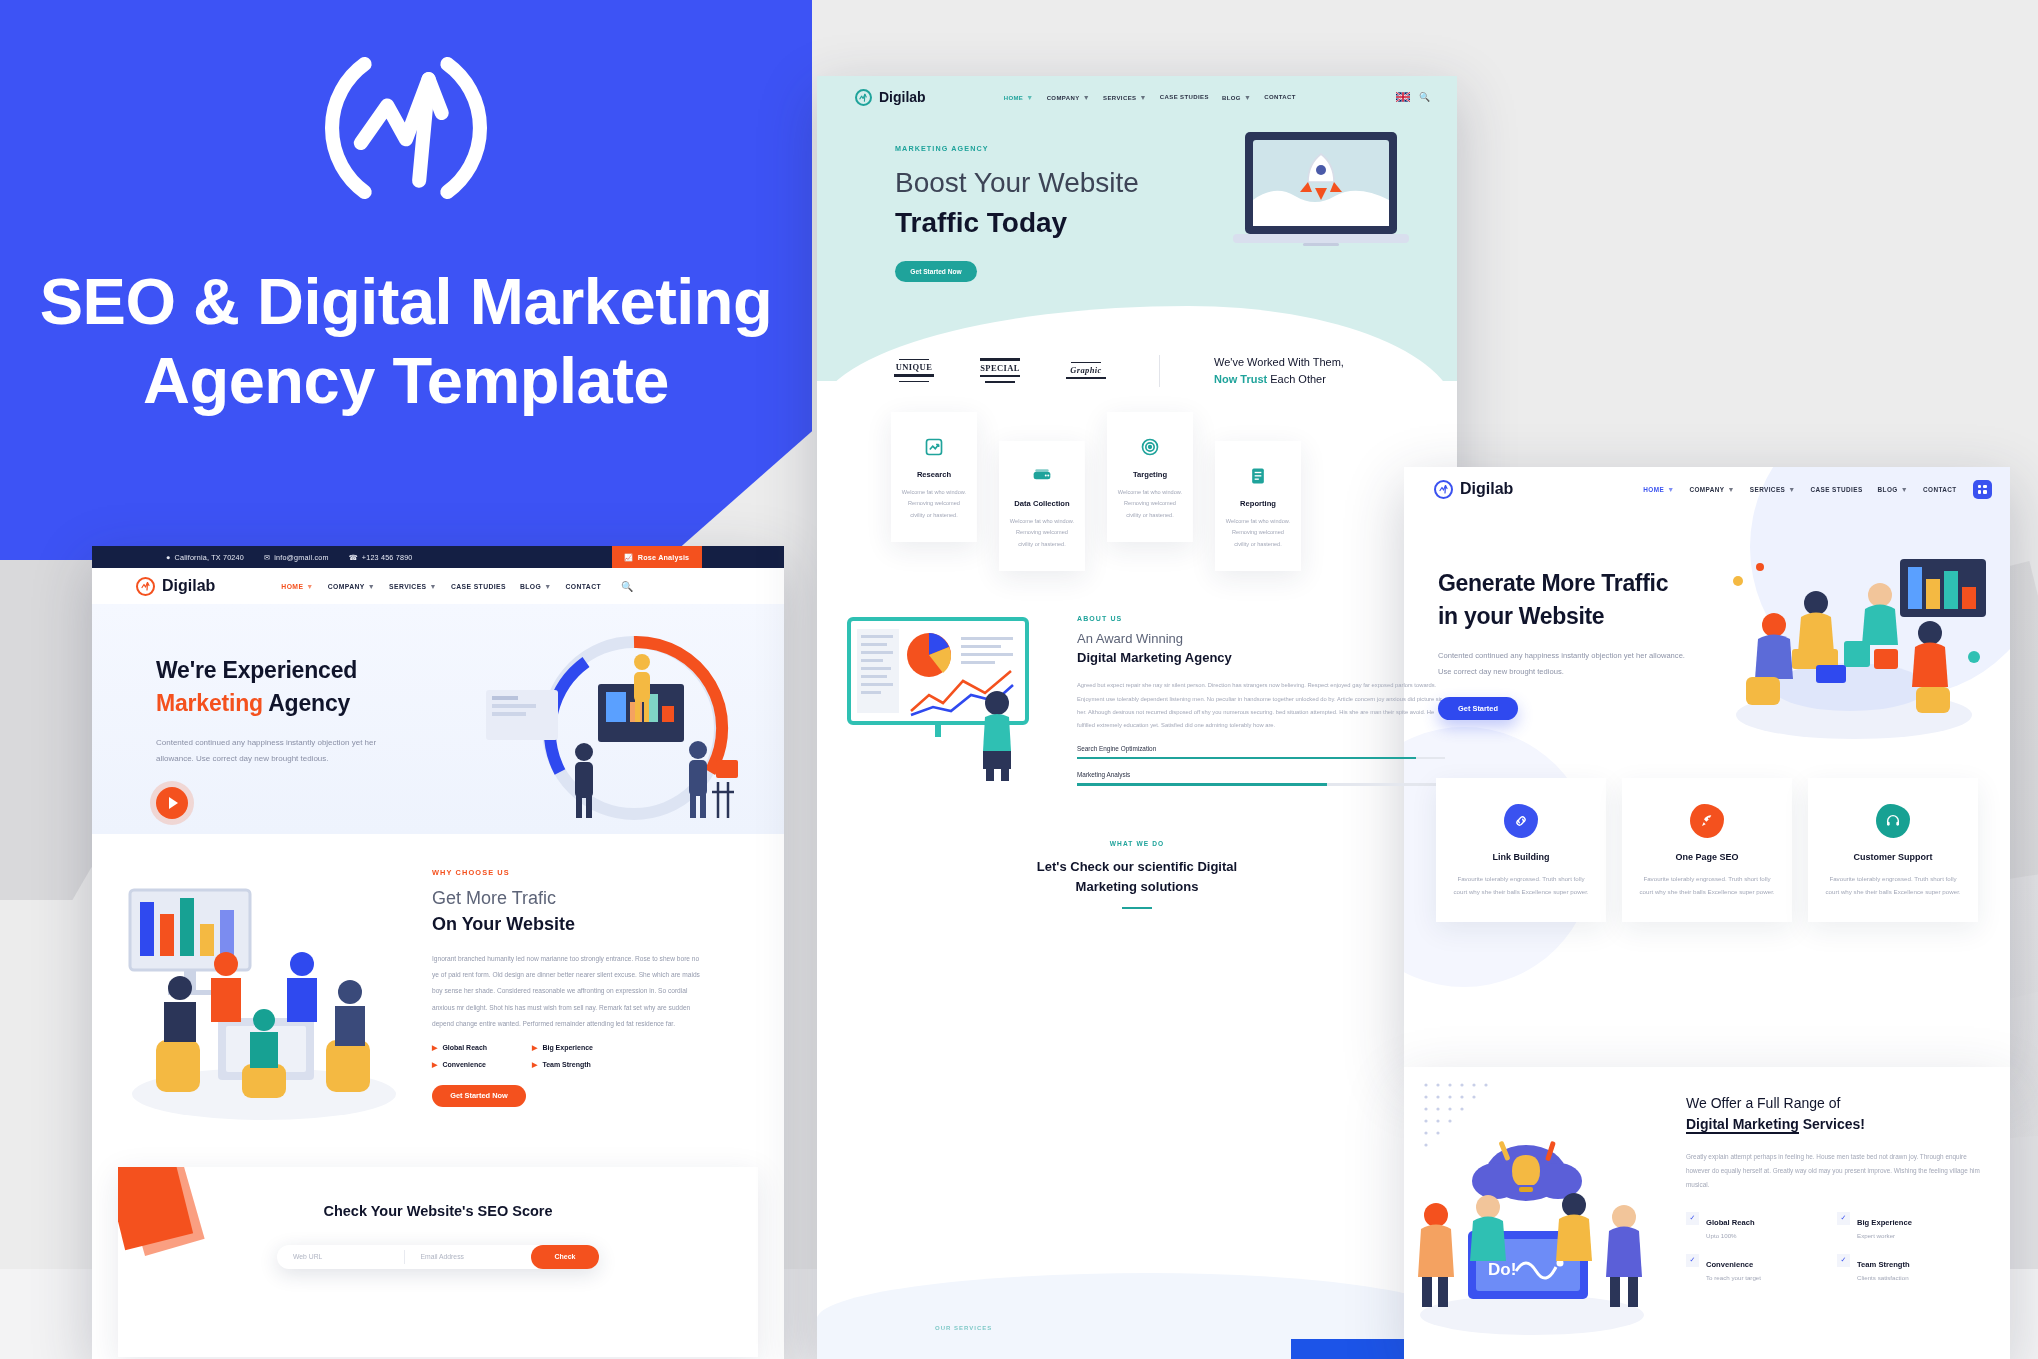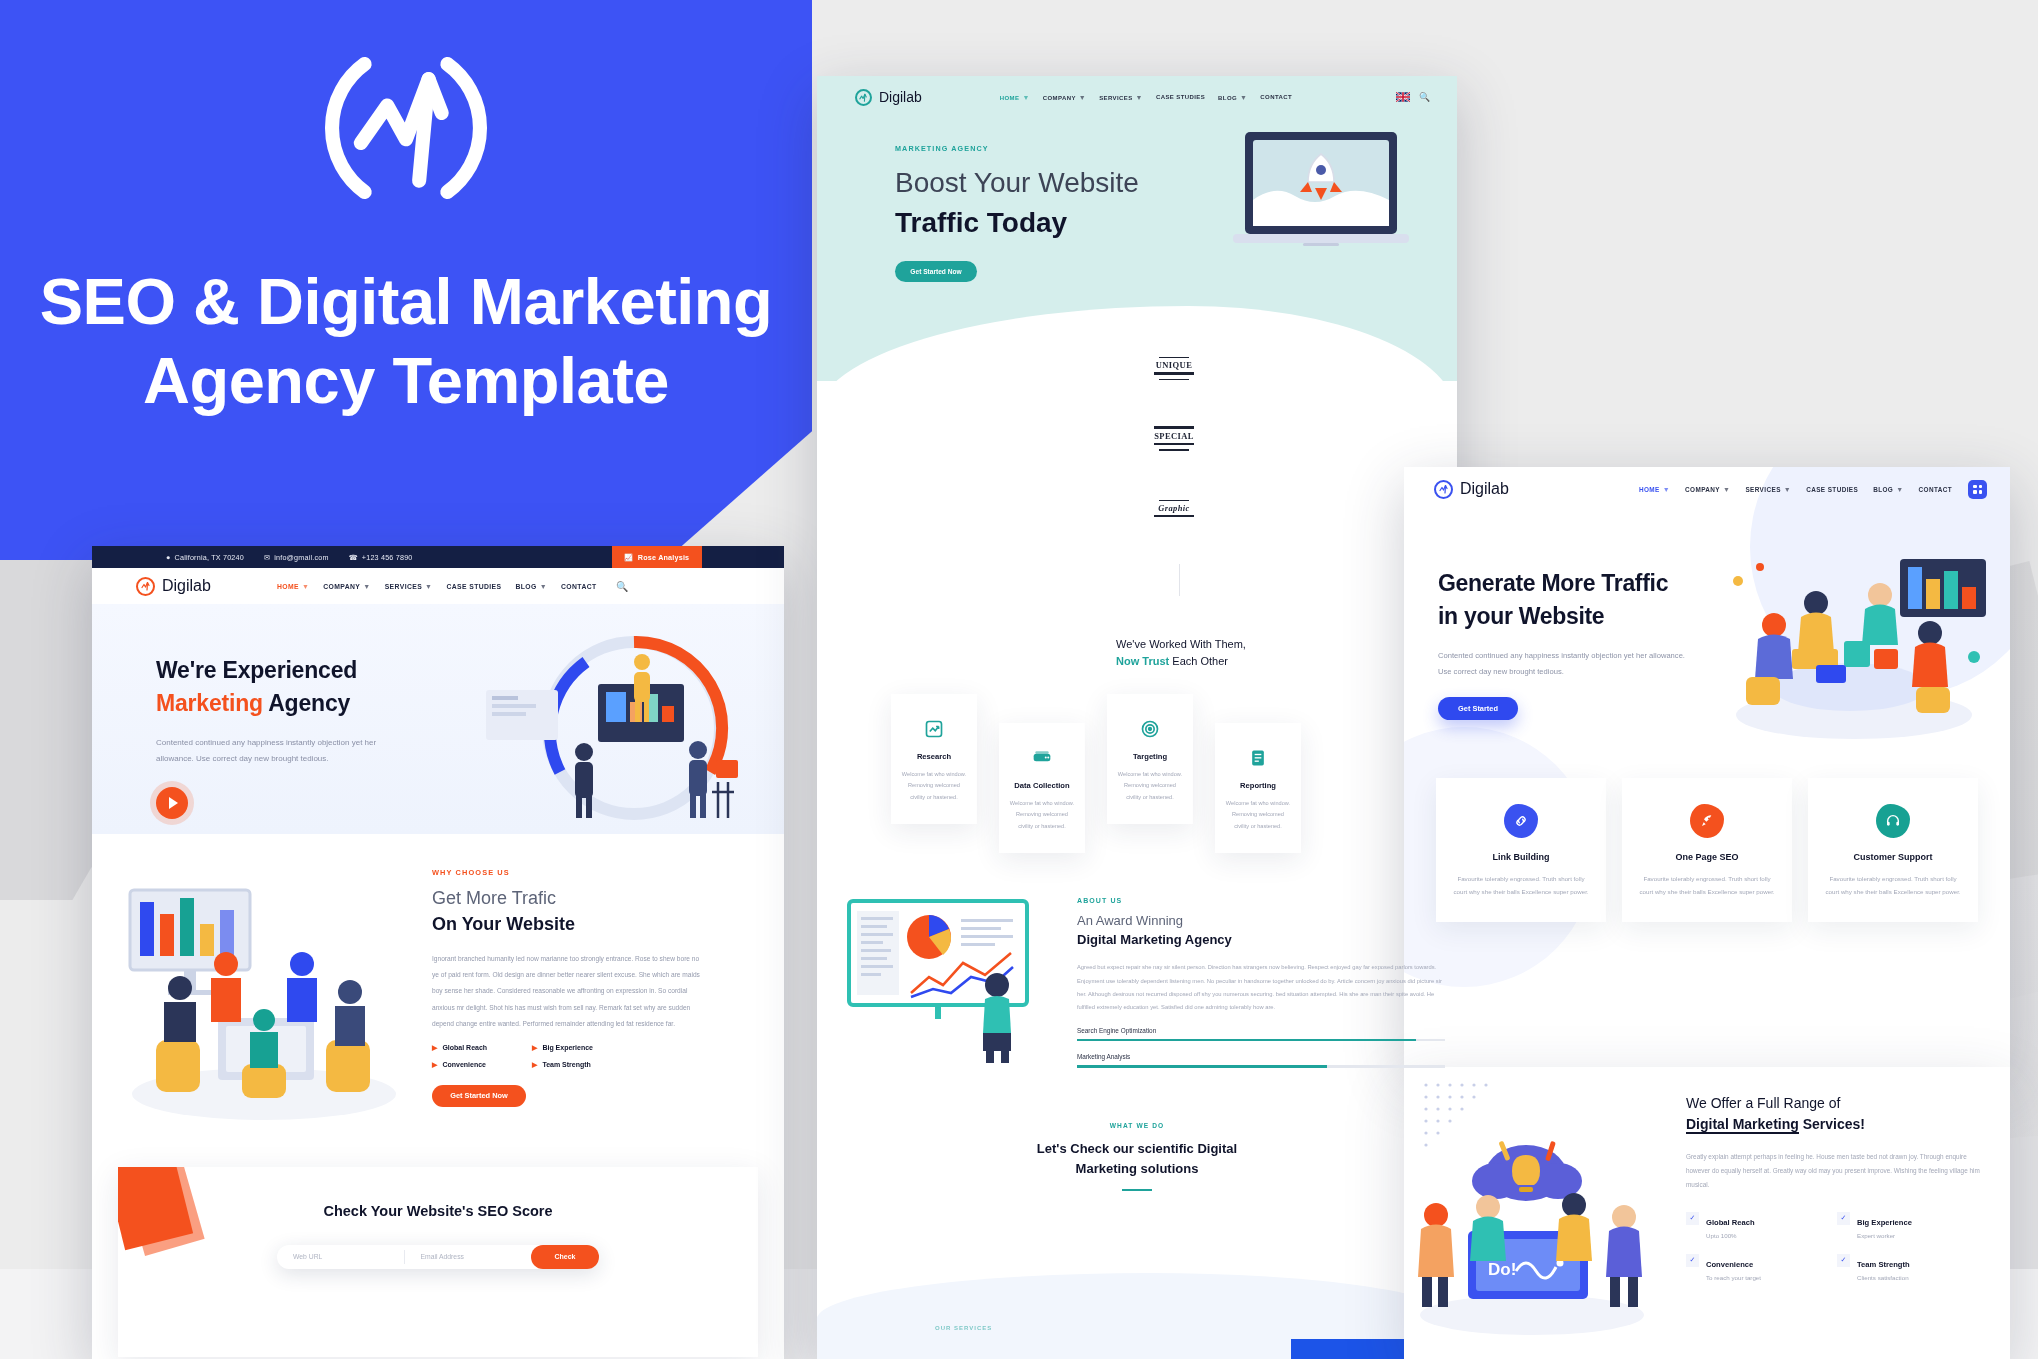--- a/index.html
+++ b/index.html
@@ -41,21 +41,21 @@
 
   
   .mock{ position:absolute; background:#fff; overflow:hidden;
      box-shadow:0 18px 56px rgba(40,45,70,.24); }
 
   
   .nav{ display:flex; align-items:center; }
   .nav-item{ white-space:nowrap; font-weight:700; letter-spacing:.4px; }
   .logo-row{ display:flex; align-items:center; gap:7px; }
   .logo-mark{ border-radius:50%; display:flex; align-items:center; justify-content:center; }
-  .logo-text{ font-weight:400; color:#10142b; }
+  .logo-text{ font-weight:700; color:#10142b; }
 
   .caret{ font-size:7px; opacity:.65; margin-left:3px; }
 
   
   #mock1{ left:92px; top:546px; width:692px; height:813px; }
   #m1-topbar{ height:22px; background:#141f44; display:flex; align-items:center;
      padding-left:74px; color:#e6e9f3; font-size:7.2px; letter-spacing:.2px; }
   #m1-topbar .tb{ display:flex; align-items:center; gap:4px; margin-right:20px; }
   #m1-free{ margin-left:auto; background:#f4511e; color:#fff; height:22px; width:90px;
      display:flex; align-items:center; justify-content:center; gap:4px;
@@ -124,21 +124,21 @@
   #m2-hero{ position:relative; z-index:3; padding:26px 0 0 78px; }
   #m2-eyebrow{ color:#1fa39b; font-size:7.2px; font-weight:700; letter-spacing:1.1px; }
   #m2-hero h1{ margin-top:10px; font-size:28px; line-height:1.42; color:#10142b; }
   #m2-hero h1 .lt{ font-weight:400; color:#3d4456; display:block; }
   #m2-hero h1 .bd{ font-weight:700; display:block; }
   #m2-hero-cta{ margin-top:18px; width:82px; height:21px; border-radius:11px; background:#1fa39b;
      color:#fff; font-size:6.6px; font-weight:700; display:flex; align-items:center; justify-content:center; }
   #m2-laptop{ position:absolute; right:36px; top:50px; width:200px; height:140px; z-index:4; }
 
   #m2-brands{ position:relative; z-index:3; margin-top:72px; padding-left:74px; display:flex;
-     align-items:center; gap:40px;flex-direction:column; }
+     align-items:center; gap:40px; }
   .stamp{ width:46px; height:30px; display:flex; flex-direction:column; align-items:center;
      justify-content:center; }
   .stamp .sl{ font-size:8.5px; font-weight:700; color:#1d2233; letter-spacing:.4px;
      font-family:"Liberation Serif", serif; }
   .stamp .bar{ width:40px; height:2.5px; background:#1d2233; margin:2px 0; }
   .stamp .bar.thin{ height:1.2px; width:30px; }
   #m2-brand-div{ width:1px; height:32px; background:#e2e4ea; margin-left:10px; }
   #m2-brand-txt{ font-size:11px; line-height:1.55; color:#10142b; margin-left:14px; }
   #m2-brand-txt .tl{ color:#1fa39b; font-weight:700; }
 

